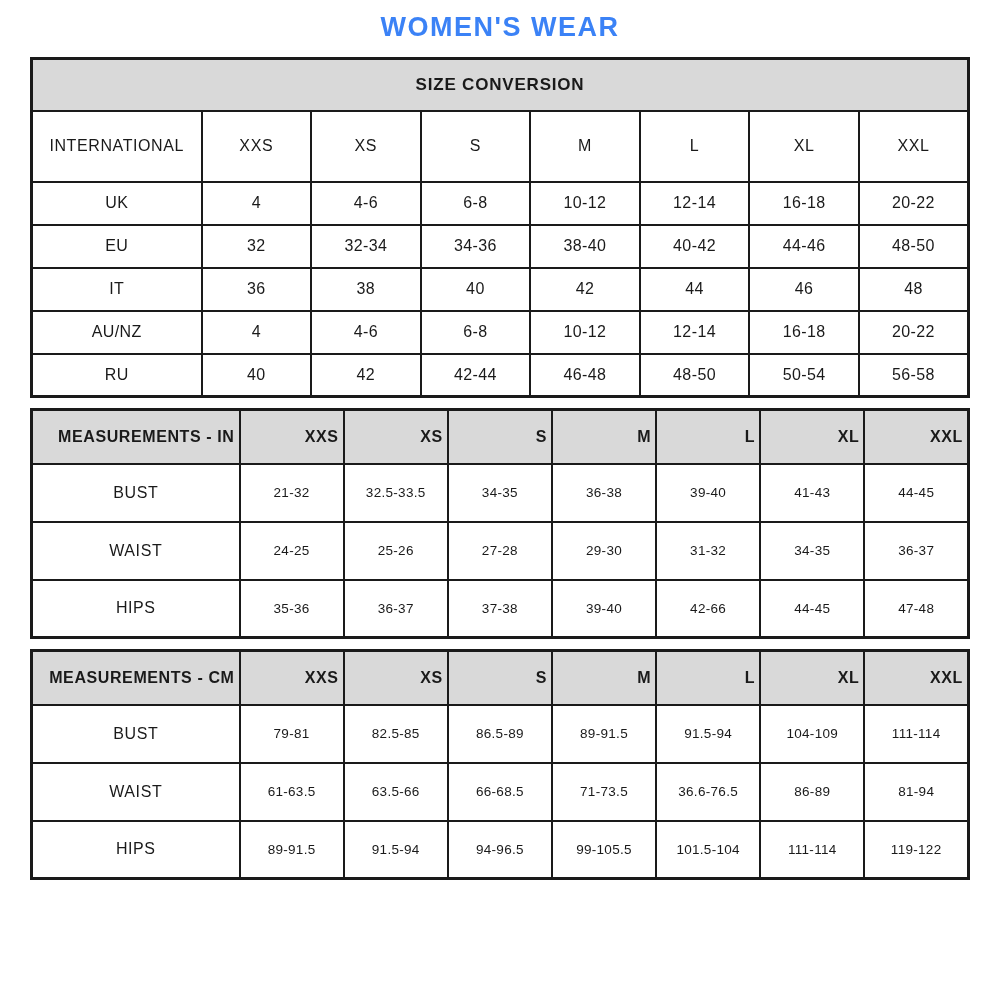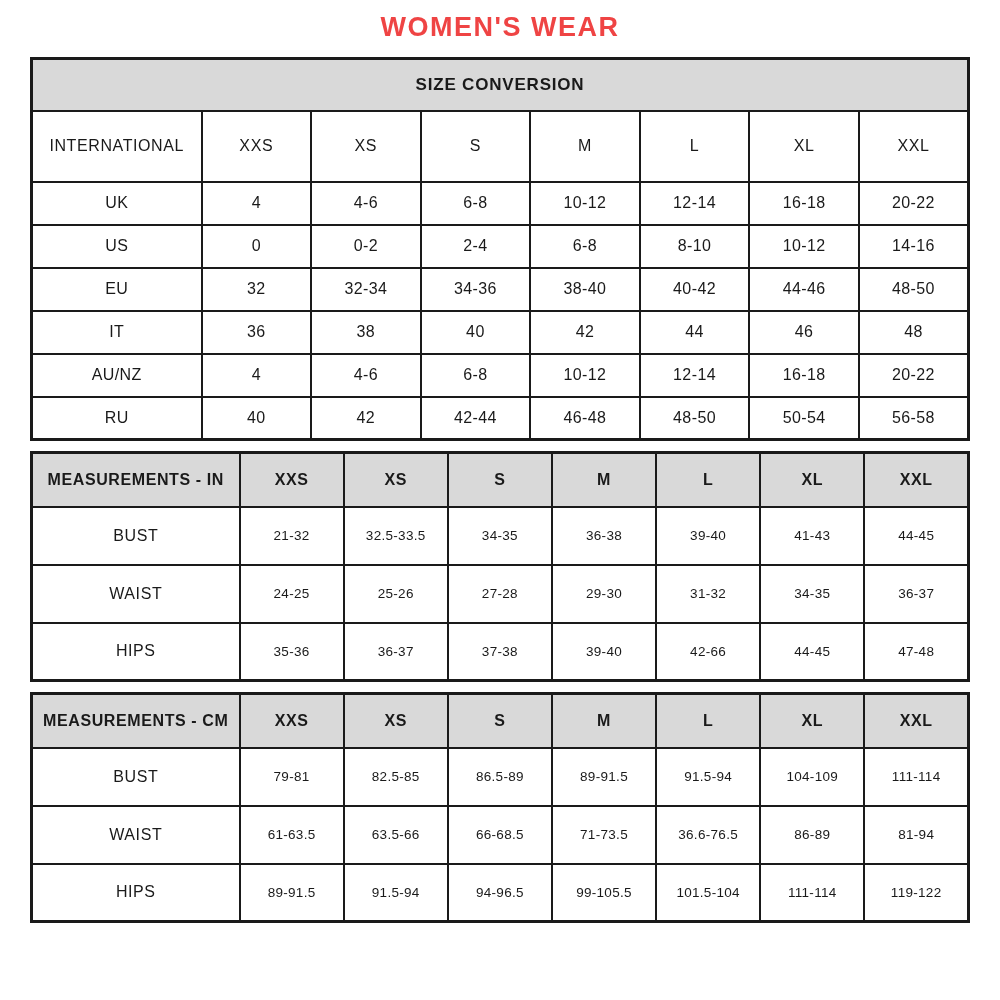--- a/index.html
+++ b/index.html
@@ -11,21 +11,21 @@
     font-family: "Liberation Sans", sans-serif;
     color: #1a1a1a;
   }
   .page { width: 1000px; min-height: 1000px; padding-top: 12px; }
   .page-title {
     text-align: center;
     font-size: 27px;
     font-weight: 700;
     letter-spacing: 1.5px;
     margin: 0 0 14px 0;
-    color: #ef4444;
+    color: #3b82f6;
   }
   .tables { padding: 0 30px; }
   table.size-table {
     border-collapse: collapse;
     width: 100%;
     table-layout: fixed;
     border: 3px solid #1a1a1a;
     margin-bottom: 10px;
   }
   table.size-table th, table.size-table td {
@@ -48,20 +48,21 @@
   .t1 tr.col-header th { height: 71px; font-size: 16px; font-weight: 400; letter-spacing: 0.6px; }
   .t1 tbody td { height: 43px; font-size: 16px; font-weight: 400; letter-spacing: 0.4px; }
   .t1 col.col-label { width: 170px; }
   
   .t2 tr.col-header th, .t3 tr.col-header th {
     background: #d9d9d9;
     height: 54px;
     font-size: 16px;
     font-weight: 700;
     letter-spacing: 0.6px;
+    text-align: right;
   }
   .t2 col.col-label, .t3 col.col-label { width: 208px; }
   .t2 tbody td, .t3 tbody td { height: 58px; font-size: 13.5px; letter-spacing: 0.3px; }
   .t2 tbody td.row-label, .t3 tbody td.row-label { font-size: 16px; letter-spacing: 0.6px; }
 </style>
 </head>
 <body>
 
 <div class="page">
   <h1 class="page-title">WOMEN'S WEAR</h1>
@@ -97,30 +98,20 @@
             <td class="row-label">UK</td>
             <td>4</td>
             <td>4-6</td>
             <td>6-8</td>
             <td>10-12</td>
             <td>12-14</td>
             <td>16-18</td>
             <td>20-22</td>
           </tr>
           <tr>
-            <td class="row-label">US</td>
-            <td>0</td>
-            <td>0-2</td>
-            <td>2-4</td>
-            <td>6-8</td>
-            <td>8-10</td>
-            <td>10-12</td>
-            <td>14-16</td>
-          </tr>
-          <tr>
             <td class="row-label">EU</td>
             <td>32</td>
             <td>32-34</td>
             <td>34-36</td>
             <td>38-40</td>
             <td>40-42</td>
             <td>44-46</td>
             <td>48-50</td>
           </tr>
           <tr>

